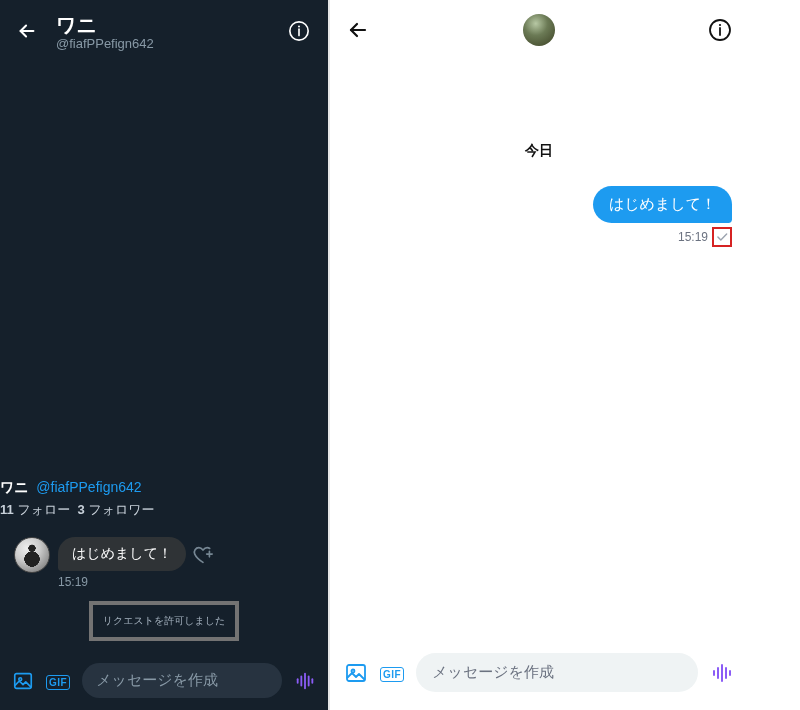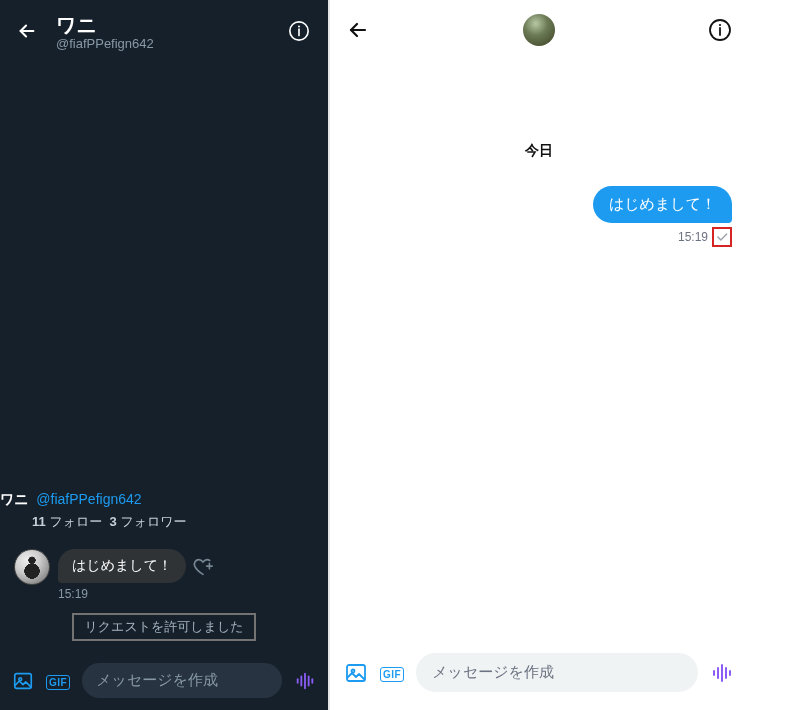--- a/index.html
+++ b/index.html
@@ -15,34 +15,34 @@
 .l-titlewrap { flex: 1 1 auto; }
 .l-title { font-size: 20px; font-weight: 700; line-height: 1.1; }
 .l-handle { font-size: 13px; color: #8899a6; }
 .l-info { flex: 0 0 24px; padding-top:6px; cursor: pointer; }
 
 
 .l-spacer { flex: 1 1 auto; }
 .l-profile { padding-bottom: 18px; font-size: 13px; }
 .l-profile .pname { font-weight: 700; font-size: 14px; }
 .l-profile .phandle { color: #1d9bf0; font-size: 14px; margin-left: 4px; }
-.l-profile .pstats { margin-top: 4px; color: #c7d0d9; margin-left: 32px; }
+.l-profile .pstats { margin-top: 4px; color: #c7d0d9; }
 .l-profile .pstats b { font-weight: 700; }
 .l-profile .psince { margin-top: 4px; color: #c7d0d9; }
 
 
 .l-msgrow { display: flex; align-items: flex-start; padding: 0 14px; }
 .l-avatar { width: 36px; height: 36px; border-radius: 50%; background: radial-gradient(circle at 35% 30%, #eee 0%, #ccc 40%, #666 100%); flex: 0 0 36px; margin-right: 8px; border:1px solid #444; position:relative; overflow:hidden;}
 .l-avatar::after{content:"";position:absolute;inset:0;background:radial-gradient(circle at 50% 62%, #222 0 28%, transparent 29%), radial-gradient(circle at 50% 30%, #222 0 12%, transparent 13%);}
 .l-bubble { background: #2f3336; border-radius: 18px 18px 18px 4px; padding: 8px 14px; font-size: 14px; }
 .l-react { margin-left: 6px; align-self: center; opacity:.85;}
 .l-time { font-size: 12px; color: #8899a6; margin-left: 58px; margin-top: 2px; }
 
 
-.l-sys { margin: 12px auto 0; font-size: 13px; color: #a6b3c0; border: 2px solid #737373; padding: 3px 10px; display: inline-block; }
+.l-sys { margin: 12px auto 0; font-size: 10px; color: #a6b3c0; border: 4px solid #737373; padding: 9px 10px; display: inline-block; }
 .l-syswrap { text-align: center; margin-bottom: 14px; }
 
 
 .l-compose { display: flex; align-items: center; gap: 12px; padding: 8px 12px 12px; }
 .c-ico { color: #1d9bf0; cursor: pointer; flex:0 0 auto;}
 .l-input { flex: 1 1 auto; background: #273340; color: #8899a6; border-radius: 18px; padding: 8px 14px; font-size: 15px; }
 .voice { color: #8b5cf6; }
 
 
 .r-header { display: flex; align-items: center; padding: 14px 16px; }

